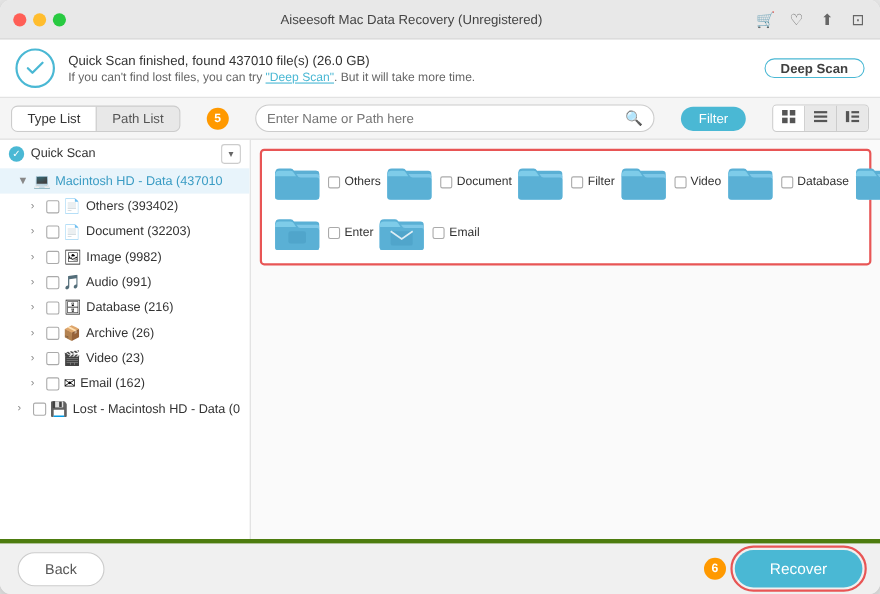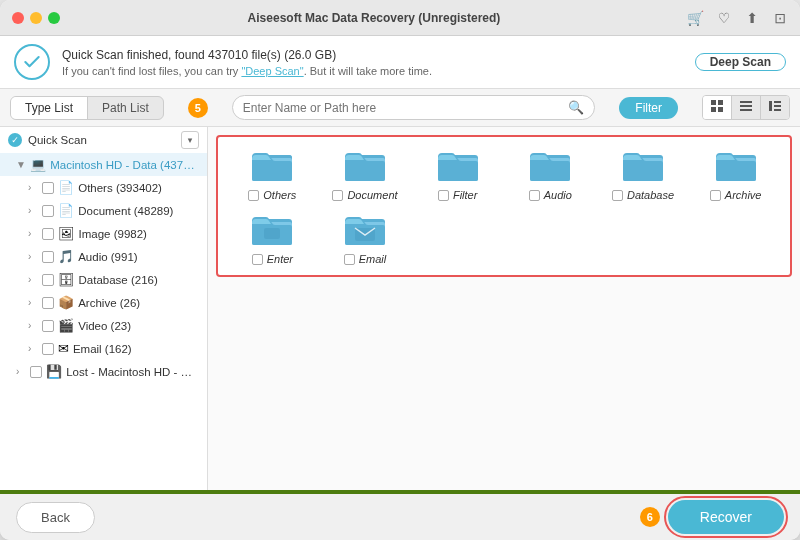--- a/index.html
+++ b/index.html
@@ -45,21 +45,21 @@
       border-radius: 50%;
     }
     .tl-red { background: #ff5f57; }
     .tl-yellow { background: #ffbd2e; }
     .tl-green { background: #28ca41; }
     .titlebar-title {
       flex: 1;
       text-align: center;
       font-size: 12px;
       color: #444;
-      font-weight: 700;
+      font-weight: 400;
     }
     .titlebar-icons {
       display: flex;
       gap: 12px;
       align-items: center;
     }
     .titlebar-icon {
       width: 16px;
       height: 16px;
       display: flex;
@@ -220,21 +220,21 @@
 
     
     .main-content {
       display: flex;
       flex: 1;
       overflow: hidden;
     }
 
     
     .sidebar {
-      width: 208px;
+      width: 228px;
       background: #fff;
       border-right: 1px solid #ddd;
       overflow-y: auto;
       flex-shrink: 0;
     }
     .sidebar-item {
       display: flex;
       align-items: center;
       padding: 4px 8px;
       cursor: pointer;
@@ -328,25 +328,24 @@
       gap: 8px 4px;
       margin-bottom: 10px;
     }
     .file-grid-row2 {
       display: grid;
       grid-template-columns: repeat(6, 1fr);
       gap: 8px 4px;
     }
     .file-item {
       display: flex;
-      flex-direction: column;
+      flex-direction: row;
       align-items: center;
       gap: 6px;
       cursor: pointer;
-      font-style: italic;
     }
     .file-folder-icon {
       width: 44px;
       height: 36px;
       position: relative;
     }
     .file-folder-icon svg {
       width: 44px;
       height: 36px;
     }
@@ -510,21 +509,21 @@
       <div class="sidebar-item indent2">
         <span class="expand-arrow">›</span>
         <div class="checkbox"></div>
         <span class="item-icon">📄</span>
         <span class="item-label">Others (393402)</span>
       </div>
       <div class="sidebar-item indent2">
         <span class="expand-arrow">›</span>
         <div class="checkbox"></div>
         <span class="item-icon">📄</span>
-        <span class="item-label">Document (48289)</span>
+        <span class="item-label">Document (32203)</span>
       </div>
       <div class="sidebar-item indent2">
         <span class="expand-arrow">›</span>
         <div class="checkbox"></div>
         <span class="item-icon">🖼</span>
         <span class="item-label">Image (9982)</span>
       </div>
       <div class="sidebar-item indent2">
         <span class="expand-arrow">›</span>
         <div class="checkbox"></div>
@@ -618,21 +617,21 @@
             <div class="file-folder-icon">
               <svg viewBox="0 0 44 36" xmlns="http://www.w3.org/2000/svg">
                 <rect x="2" y="8" width="40" height="26" rx="3" fill="#5ab0d5"></rect>
                 <rect x="2" y="11" width="40" height="23" rx="2" fill="#7ec8e8"></rect>
                 <path d="M2 10 Q2 6 6 6 L16 6 Q18 6 19 8 L22 12 Q23 14 25 14 L40 14 Q42 14 42 16 L42 32 Q42 34 40 34 L4 34 Q2 34 2 32 Z" fill="#5ab0d5"></path>
                 <path d="M2 12 Q2 8 6 8 L16 8 Q18 8 19 10 L21 13 L2 13 Z" fill="#7ecce9"></path>
               </svg>
             </div>
             <div class="file-item-bottom">
               <div class="file-checkbox"></div>
-              <span class="file-label">Audio</span>
+              <span class="file-label">Video</span>
             </div>
           </div>
 
           <div class="file-item">
             <div class="file-folder-icon">
               <svg viewBox="0 0 44 36" xmlns="http://www.w3.org/2000/svg">
                 <rect x="2" y="8" width="40" height="26" rx="3" fill="#5ab0d5"></rect>
                 <rect x="2" y="11" width="40" height="23" rx="2" fill="#7ec8e8"></rect>
                 <path d="M2 10 Q2 6 6 6 L16 6 Q18 6 19 8 L22 12 Q23 14 25 14 L40 14 Q42 14 42 16 L42 32 Q42 34 40 34 L4 34 Q2 34 2 32 Z" fill="#5ab0d5"></path>
                 <path d="M2 12 Q2 8 6 8 L16 8 Q18 8 19 10 L21 13 L2 13 Z" fill="#7ecce9"></path>

